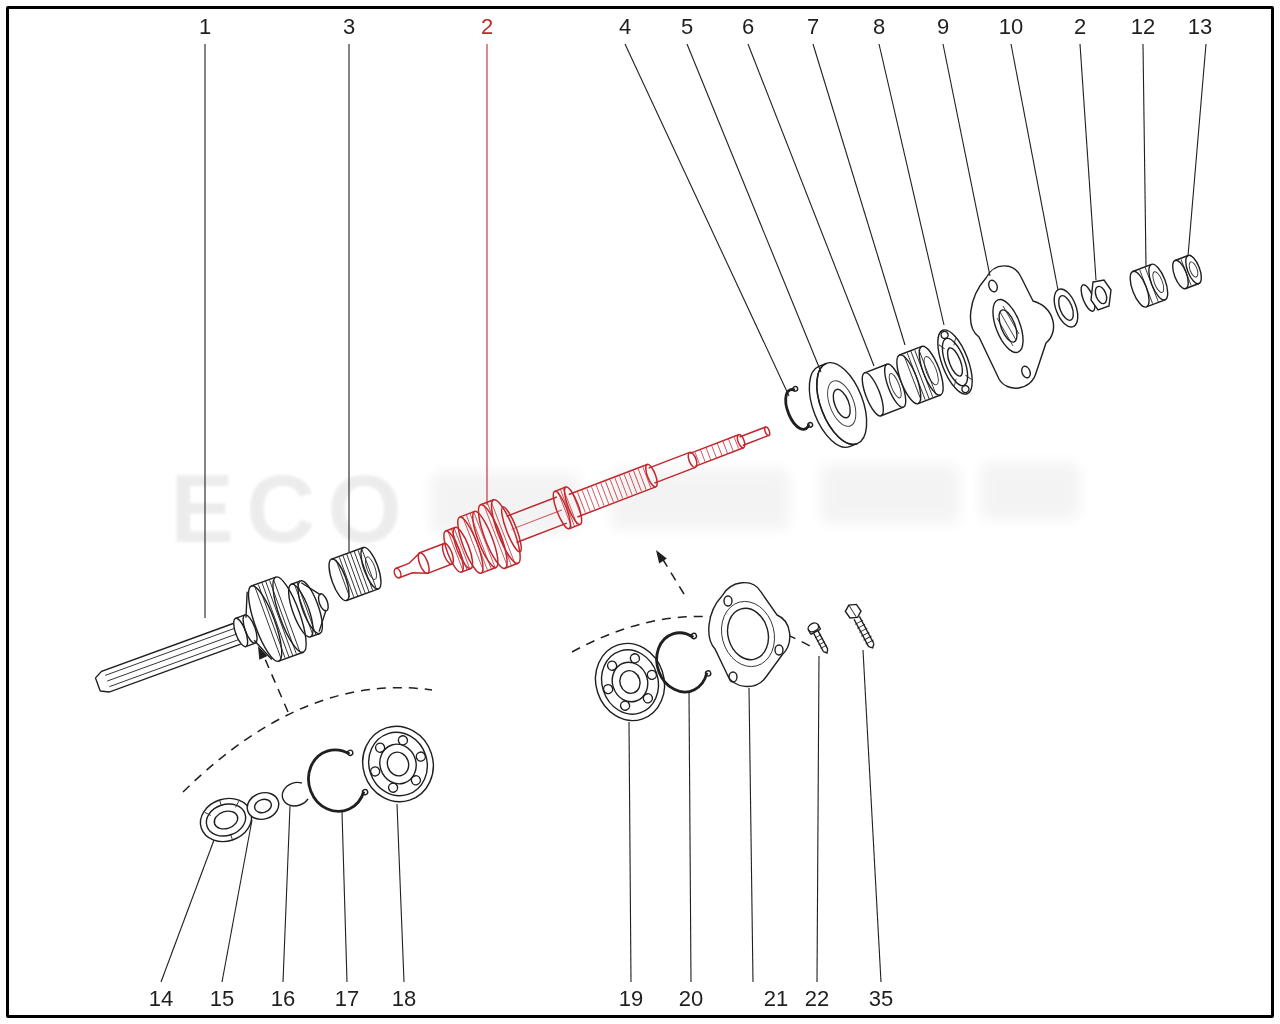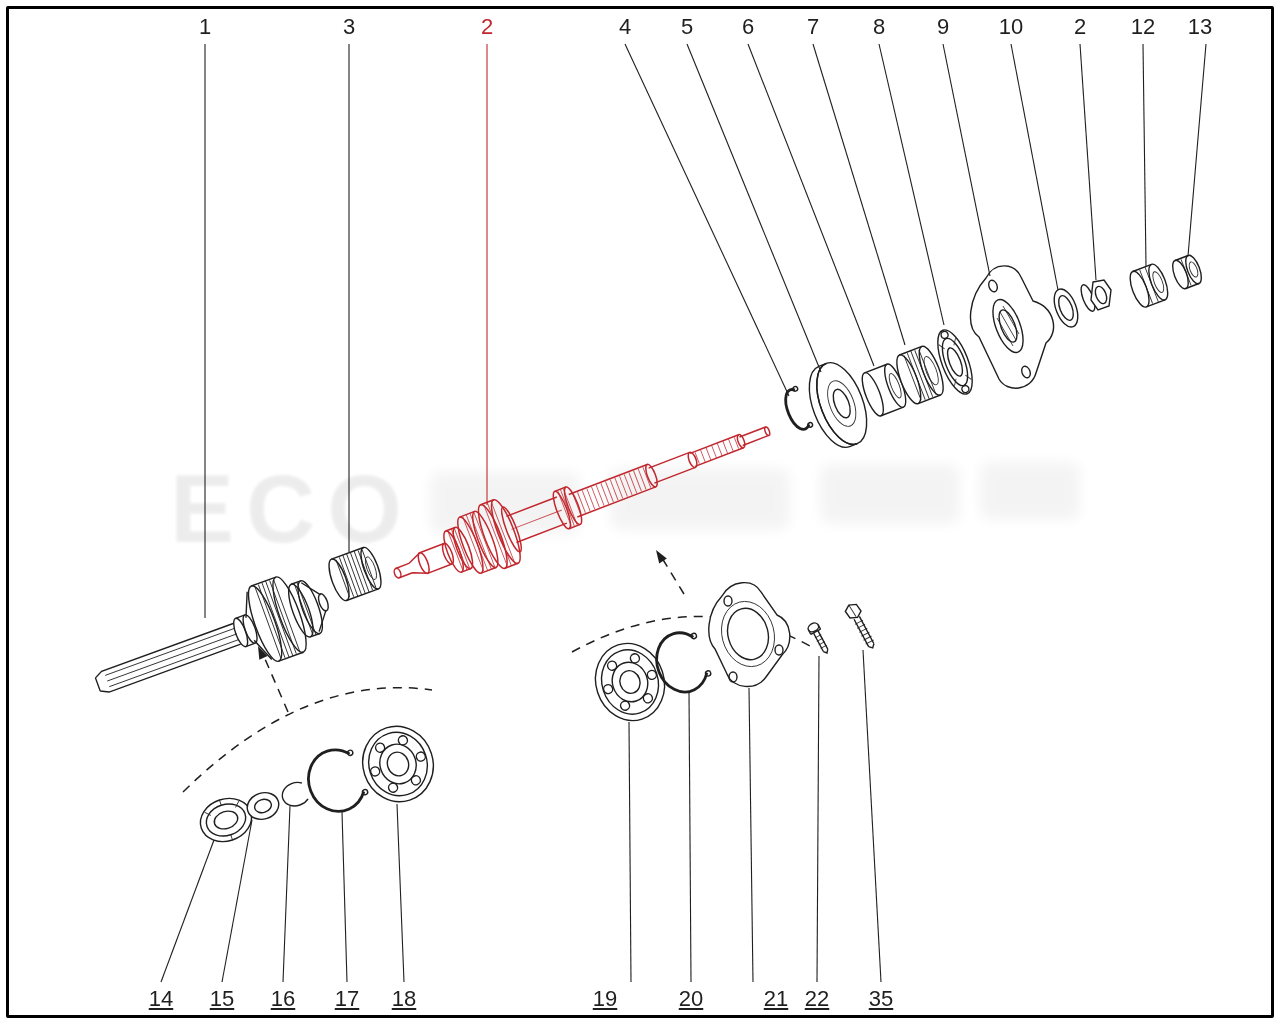--- a/index.html
+++ b/index.html
@@ -3,21 +3,21 @@
 <meta charset="utf-8">
 <style>
   html,body{margin:0;padding:0;background:#fff;width:1280px;height:1024px;overflow:hidden;}
   .stage{position:relative;width:1280px;height:1024px;background:var(--bg,#fff);
          font-family:"Liberation Sans",sans-serif;}
   .frame{position:absolute;inset:6px;border:3px solid #000;border-radius:2px;pointer-events:none;}
   .diagram-svg{position:absolute;left:0;top:0;width:1280px;height:1024px;}
   .co{position:absolute;transform:translateX(-50%);font-size:22px;line-height:1;
       color:var(--line,#1f1f1f);cursor:pointer;user-select:none;}
   .co.top{top:16px;}
-  .co.bottom{top:988px;text-decoration:underline;}
+  .co.bottom{top:988px;}
   .co.hl{color:var(--hl,#c1272d);}
   
   .ln{stroke:var(--line,#1f1f1f);fill:none;stroke-width:1.4;}
   .lnw{stroke:var(--line,#1f1f1f);fill:#fff;stroke-width:1.4;}
   .thick{stroke-width:2.8;}
   .hatch{stroke:var(--line,#1f1f1f);fill:none;stroke-width:.9;opacity:.9;}
   .red{stroke:var(--hl,#c1272d);fill:none;stroke-width:1.5;}
   .redhatch{stroke:var(--hl,#c1272d);fill:none;stroke-width:.9;opacity:.8;}
   .leader{stroke:var(--line,#1f1f1f);fill:none;stroke-width:1.1;}
   .leader.red-leader{stroke:var(--hl,#c1272d);}
@@ -307,20 +307,20 @@
   <div class="co top" style="left:1011px">10</div>
   <div class="co top" style="left:1080px">2</div>
   <div class="co top" style="left:1143px">12</div>
   <div class="co top" style="left:1200px">13</div>
 
   <div class="co bottom" style="left:161px">14</div>
   <div class="co bottom" style="left:222px">15</div>
   <div class="co bottom" style="left:283px">16</div>
   <div class="co bottom" style="left:347px">17</div>
   <div class="co bottom" style="left:404px">18</div>
-  <div class="co bottom" style="left:605px">19</div>
+  <div class="co bottom" style="left:631px">19</div>
   <div class="co bottom" style="left:691px">20</div>
   <div class="co bottom" style="left:776px">21</div>
   <div class="co bottom" style="left:817px">22</div>
   <div class="co bottom" style="left:881px">35</div>
 
   <div class="frame"></div>
 </div>
 
 </body></html>

